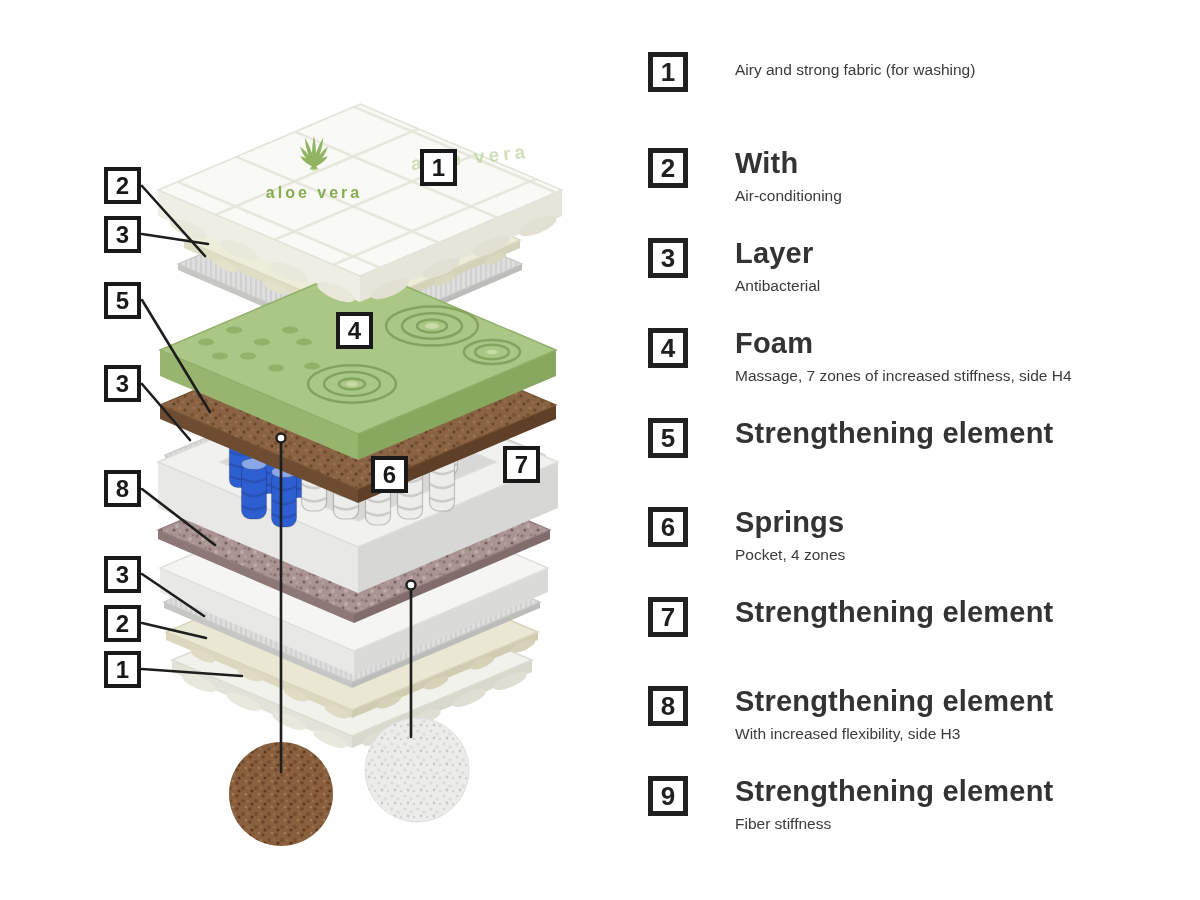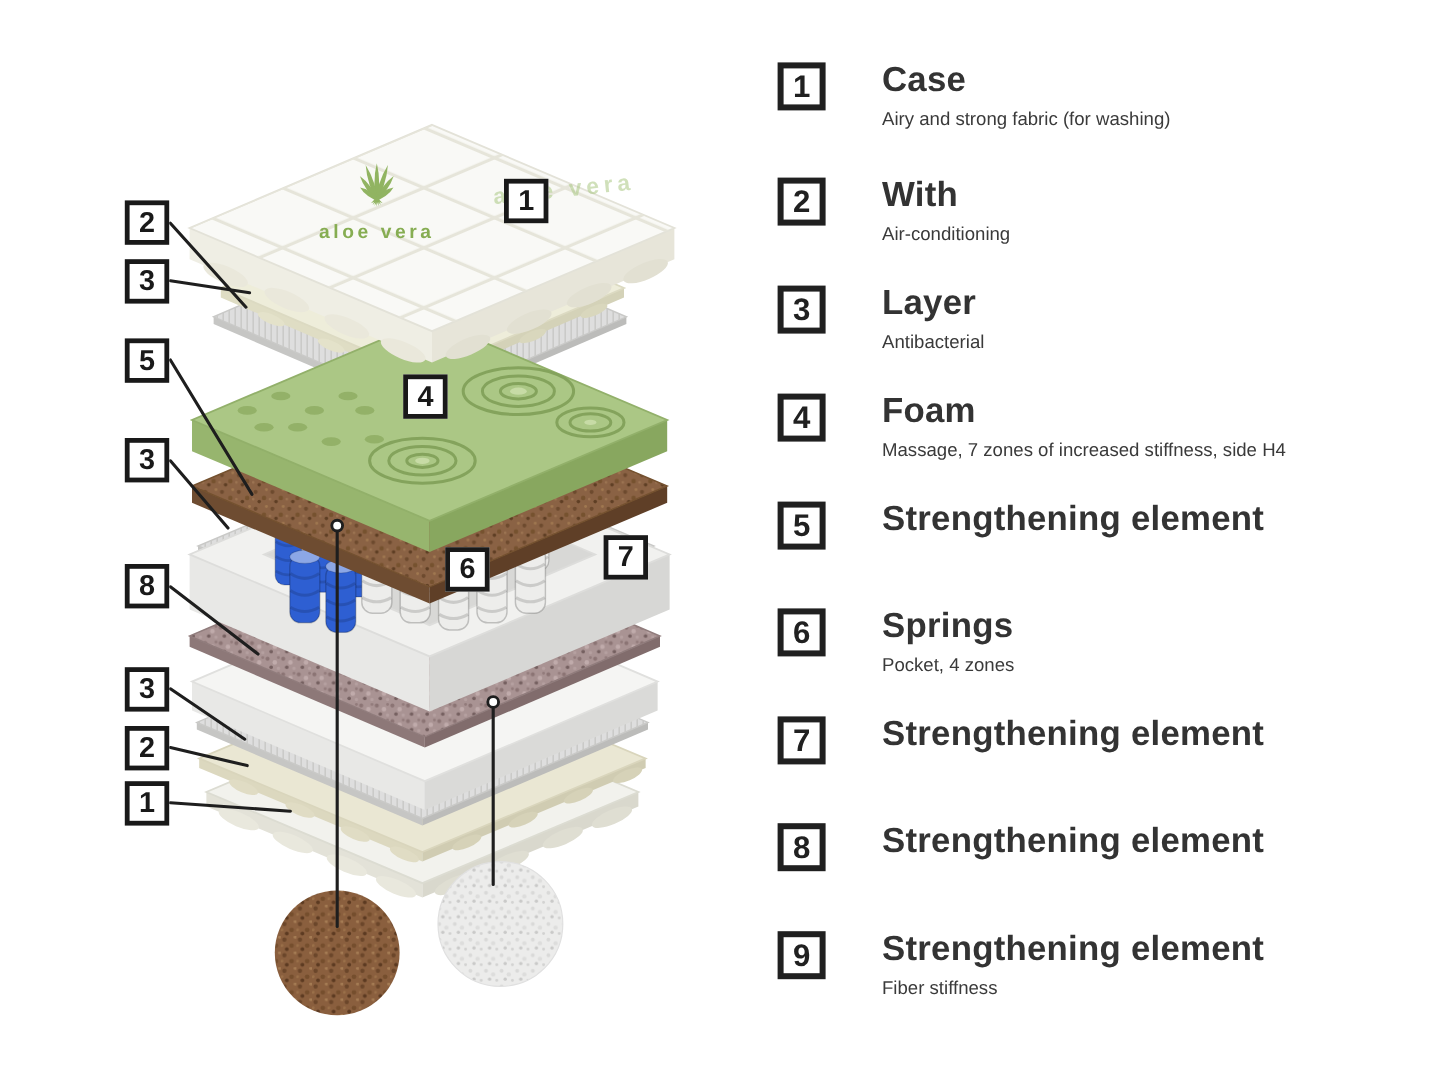--- a/index.html
+++ b/index.html
@@ -298,21 +298,20 @@
   <div class="co" style="left:104px;top:470px;">8</div>
   <div class="co" style="left:104px;top:556px;">3</div>
   <div class="co" style="left:104px;top:605px;">2</div>
   <div class="co" style="left:104px;top:651px;">1</div>
 </div>
 
 <div id="legend">
   <div class="litem" style="top:52px">
     <div class="lbox">1</div>
     <div class="ltext">
-        <div class="ltitle">Case</div>
     <div class="lsub">Airy and strong fabric (for washing)</div>
       </div>
   </div>
   <div class="litem" style="top:148px">
     <div class="lbox">2</div>
     <div class="ltext">
         <div class="ltitle">With</div>
     <div class="lsub">Air-conditioning</div>
       </div>
   </div>
@@ -346,20 +345,21 @@
   <div class="litem" style="top:597px">
     <div class="lbox">7</div>
     <div class="ltext">
         <div class="ltitle">Strengthening element</div>
       </div>
   </div>
   <div class="litem" style="top:686px">
     <div class="lbox">8</div>
     <div class="ltext">
         <div class="ltitle">Strengthening element</div>
+    <div class="lsub">With increased flexibility, side H3</div>
       </div>
   </div>
   <div class="litem" style="top:776px">
     <div class="lbox">9</div>
     <div class="ltext">
         <div class="ltitle">Strengthening element</div>
     <div class="lsub">Fiber stiffness</div>
       </div>
   </div>
 </div>

